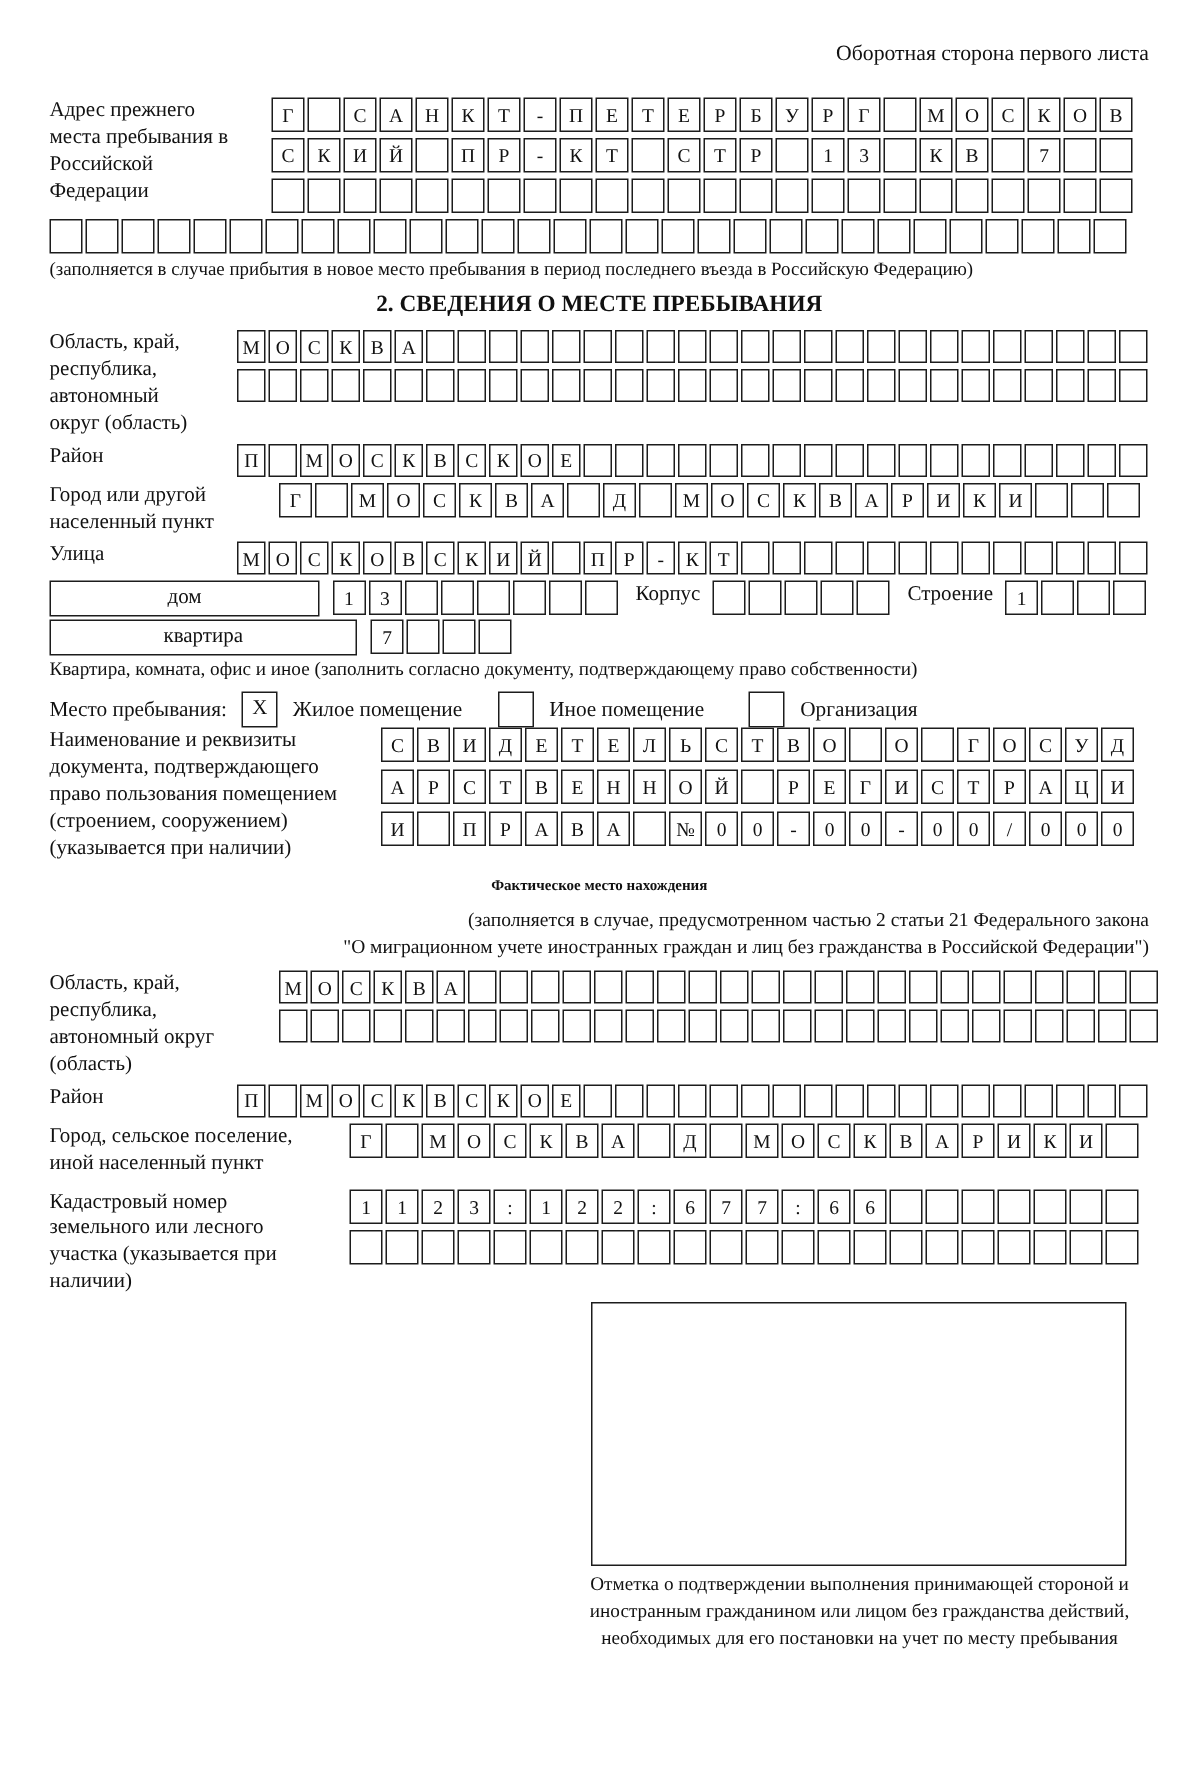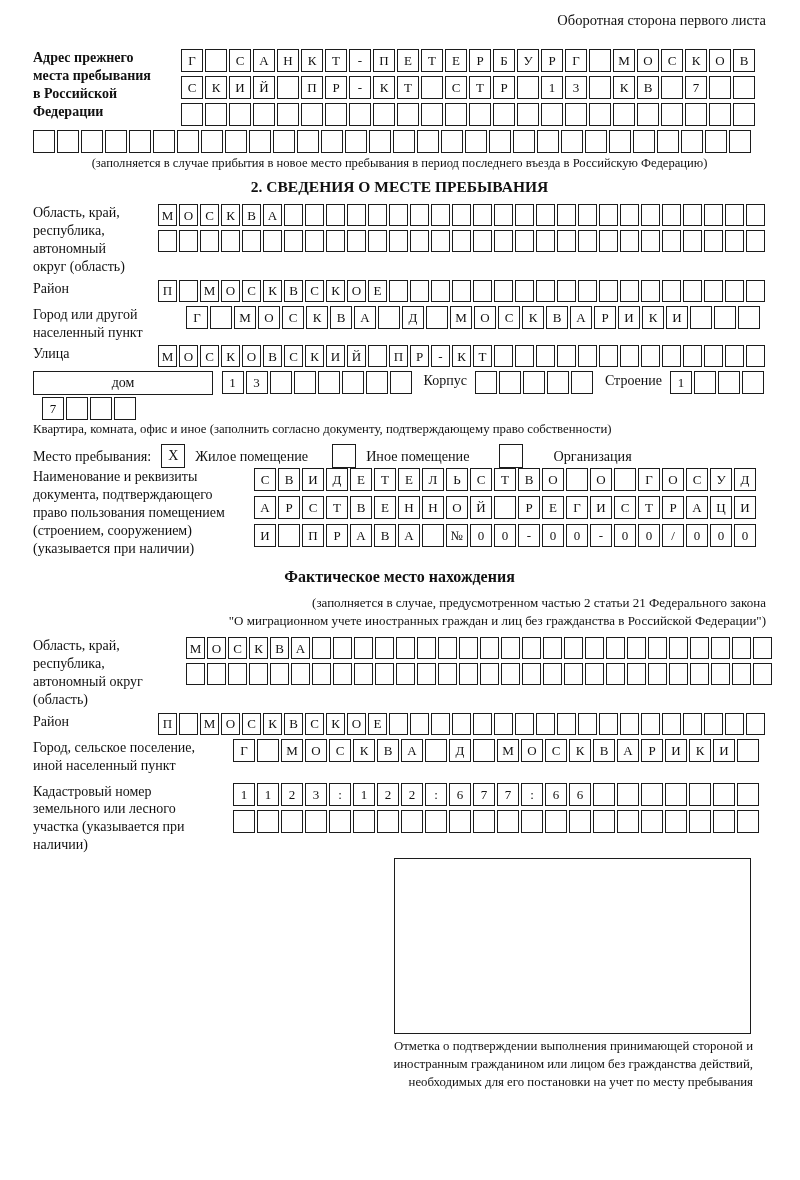--- a/index.html
+++ b/index.html
@@ -1,56 +1,56 @@
 <!DOCTYPE html>
 <html><head>
 <meta charset="utf-8">
 <style>
   html,body{margin:0;padding:0;background:#fff;color:#111;}
   body{width:800px;min-height:1180px;font-family:"Liberation Serif",serif;}
-  .page{width:800px;min-height:1180px;box-sizing:border-box;padding:12px 34px 8px 33px;}
+  .page{width:800px;min-height:1180px;box-sizing:border-box;padding:28px 34px 8px 33px;}
   .header-note{text-align:right;font-size:14.5px;margin-bottom:20px;}
   .frow{display:flex;align-items:flex-start;margin-bottom:4px;}
   .lbl{font-size:14px;line-height:1.28;flex:0 0 auto;}
   .lbl-inner{display:block;}
   .rows{display:flex;flex-direction:column;gap:4px;}
   .boxrow{display:flex;flex-wrap:nowrap;}
   .cell{display:inline-flex;align-items:center;justify-content:center;
         border:1.6px solid #1c1c1c;box-sizing:border-box;background:#fff;
         font-size:13px;line-height:1;flex:0 0 auto;}
   .sz-w .cell{width:22px;height:23px;margin-right:2px;}
   .sz-n .cell{width:19px;height:22px;margin-right:2px;}
-  .caption{font-size:12.6px;text-align:center;margin:2px 0 7px 0;}
+  .caption{font-size:12.6px;text-align:left;margin:2px 0 7px 0;}
   .caption-left{font-size:12.8px;margin:1px 0 7px 0;}
   .sec-title{text-align:center;font-weight:bold;font-size:15.5px;margin:6px 0 8px 0;}
   .widebox{border:1.6px solid #1c1c1c;box-sizing:border-box;height:24px;display:flex;
            align-items:center;justify-content:center;font-size:14px;background:#fff;}
   .inline-lbl{font-size:14px;padding:2px 8px 0 10px;white-space:nowrap;}
   .hrow{display:flex;align-items:flex-start;margin-bottom:2px;}
   .chk{width:24px;height:24px;border:1.6px solid #1c1c1c;box-sizing:border-box;
        display:inline-flex;align-items:center;justify-content:center;font-size:14px;margin:0 10px;}
   .stay-row{display:flex;align-items:center;font-size:14.2px;margin:6px 0 0 0;}
   .stay-note{font-size:12.8px;text-align:center;width:300px;margin:2px 0 8px 185px;}
   .sub-line{text-align:right;font-size:13px;line-height:1.35;}
-  .fact-title{text-align:center;font-weight:bold;font-size:16px;margin:10px 0 8px 0;}
+  .fact-title{text-align:center;font-weight:bold;font-size:10px;margin:10px 0 8px 0;}
   .stamp-box{border:1.6px solid #1c1c1c;box-sizing:border-box;width:357px;height:176px;
              margin-left:361px;background:#fff;}
-  .stamp-caption{width:360px;margin-left:360px;text-align:right;font-size:12.8px;line-height:1.4;margin-top:4px;}
+  .stamp-caption{width:360px;margin-left:360px;text-align:center;font-size:12.8px;line-height:1.4;margin-top:4px;}
   .mb6{margin-bottom:6px;} .mt8{margin-top:8px;}
 </style>
 </head>
 <body>
 
 <div class="page">
 
   <div class="header-note">Оборотная сторона первого листа</div>
 
   <div class="frow">
     <div class="lbl" style="width:148px;">
-      <span class="lbl-inner" style="width:128px;font-weight:bold;">Адрес прежнего места пребывания в Российской Федерации</span>
+      <span class="lbl-inner" style="width:128px;">Адрес прежнего места пребывания в Российской Федерации</span>
     </div>
     <div class="rows">
       <div class="boxrow sz-w">
           <span class="cell">Г</span>
           <span class="cell"></span>
           <span class="cell">С</span>
           <span class="cell">А</span>
           <span class="cell">Н</span>
           <span class="cell">К</span>
           <span class="cell">Т</span>
@@ -358,38 +358,39 @@
     <div class="inline-lbl">Строение</div>
     <div class="boxrow sz-w">
         <span class="cell">1</span>
         <span class="cell"></span>
         <span class="cell"></span>
         <span class="cell"></span>
       </div>
   </div>
 
   <div class="hrow">
+    <div class="widebox" style="width:205px;">квартира</div>
     <div style="width:9px;"></div>
     <div class="boxrow sz-w">
         <span class="cell">7</span>
         <span class="cell"></span>
         <span class="cell"></span>
         <span class="cell"></span>
       </div>
   </div>
   <div class="caption-left">Квартира, комната, офис и иное (заполнить согласно документу, подтверждающему право собственности)</div>
 
   <div class="stay-row">
     <span>Место пребывания:</span>
     <span class="chk">X</span>
     <span>Жилое помещение</span>
     <span class="chk" style="margin-left:24px;"></span>
     <span>Иное помещение</span>
     <span class="chk" style="margin-left:30px;"></span>
-    <span style="margin-left:20px;">Организация</span>
+    <span style="">Организация</span>
   </div>
 
   <div class="frow">
     <div class="lbl" style="width:221px;">
       <span class="lbl-inner" style="width:198px;">Наименование и реквизиты документа, подтверждающего право пользования помещением (строением, сооружением) (указывается при наличии)</span>
     </div>
     <div class="rows" style="gap:5px;">
       <div class="boxrow sz-w">
           <span class="cell">С</span>
           <span class="cell">В</span>

